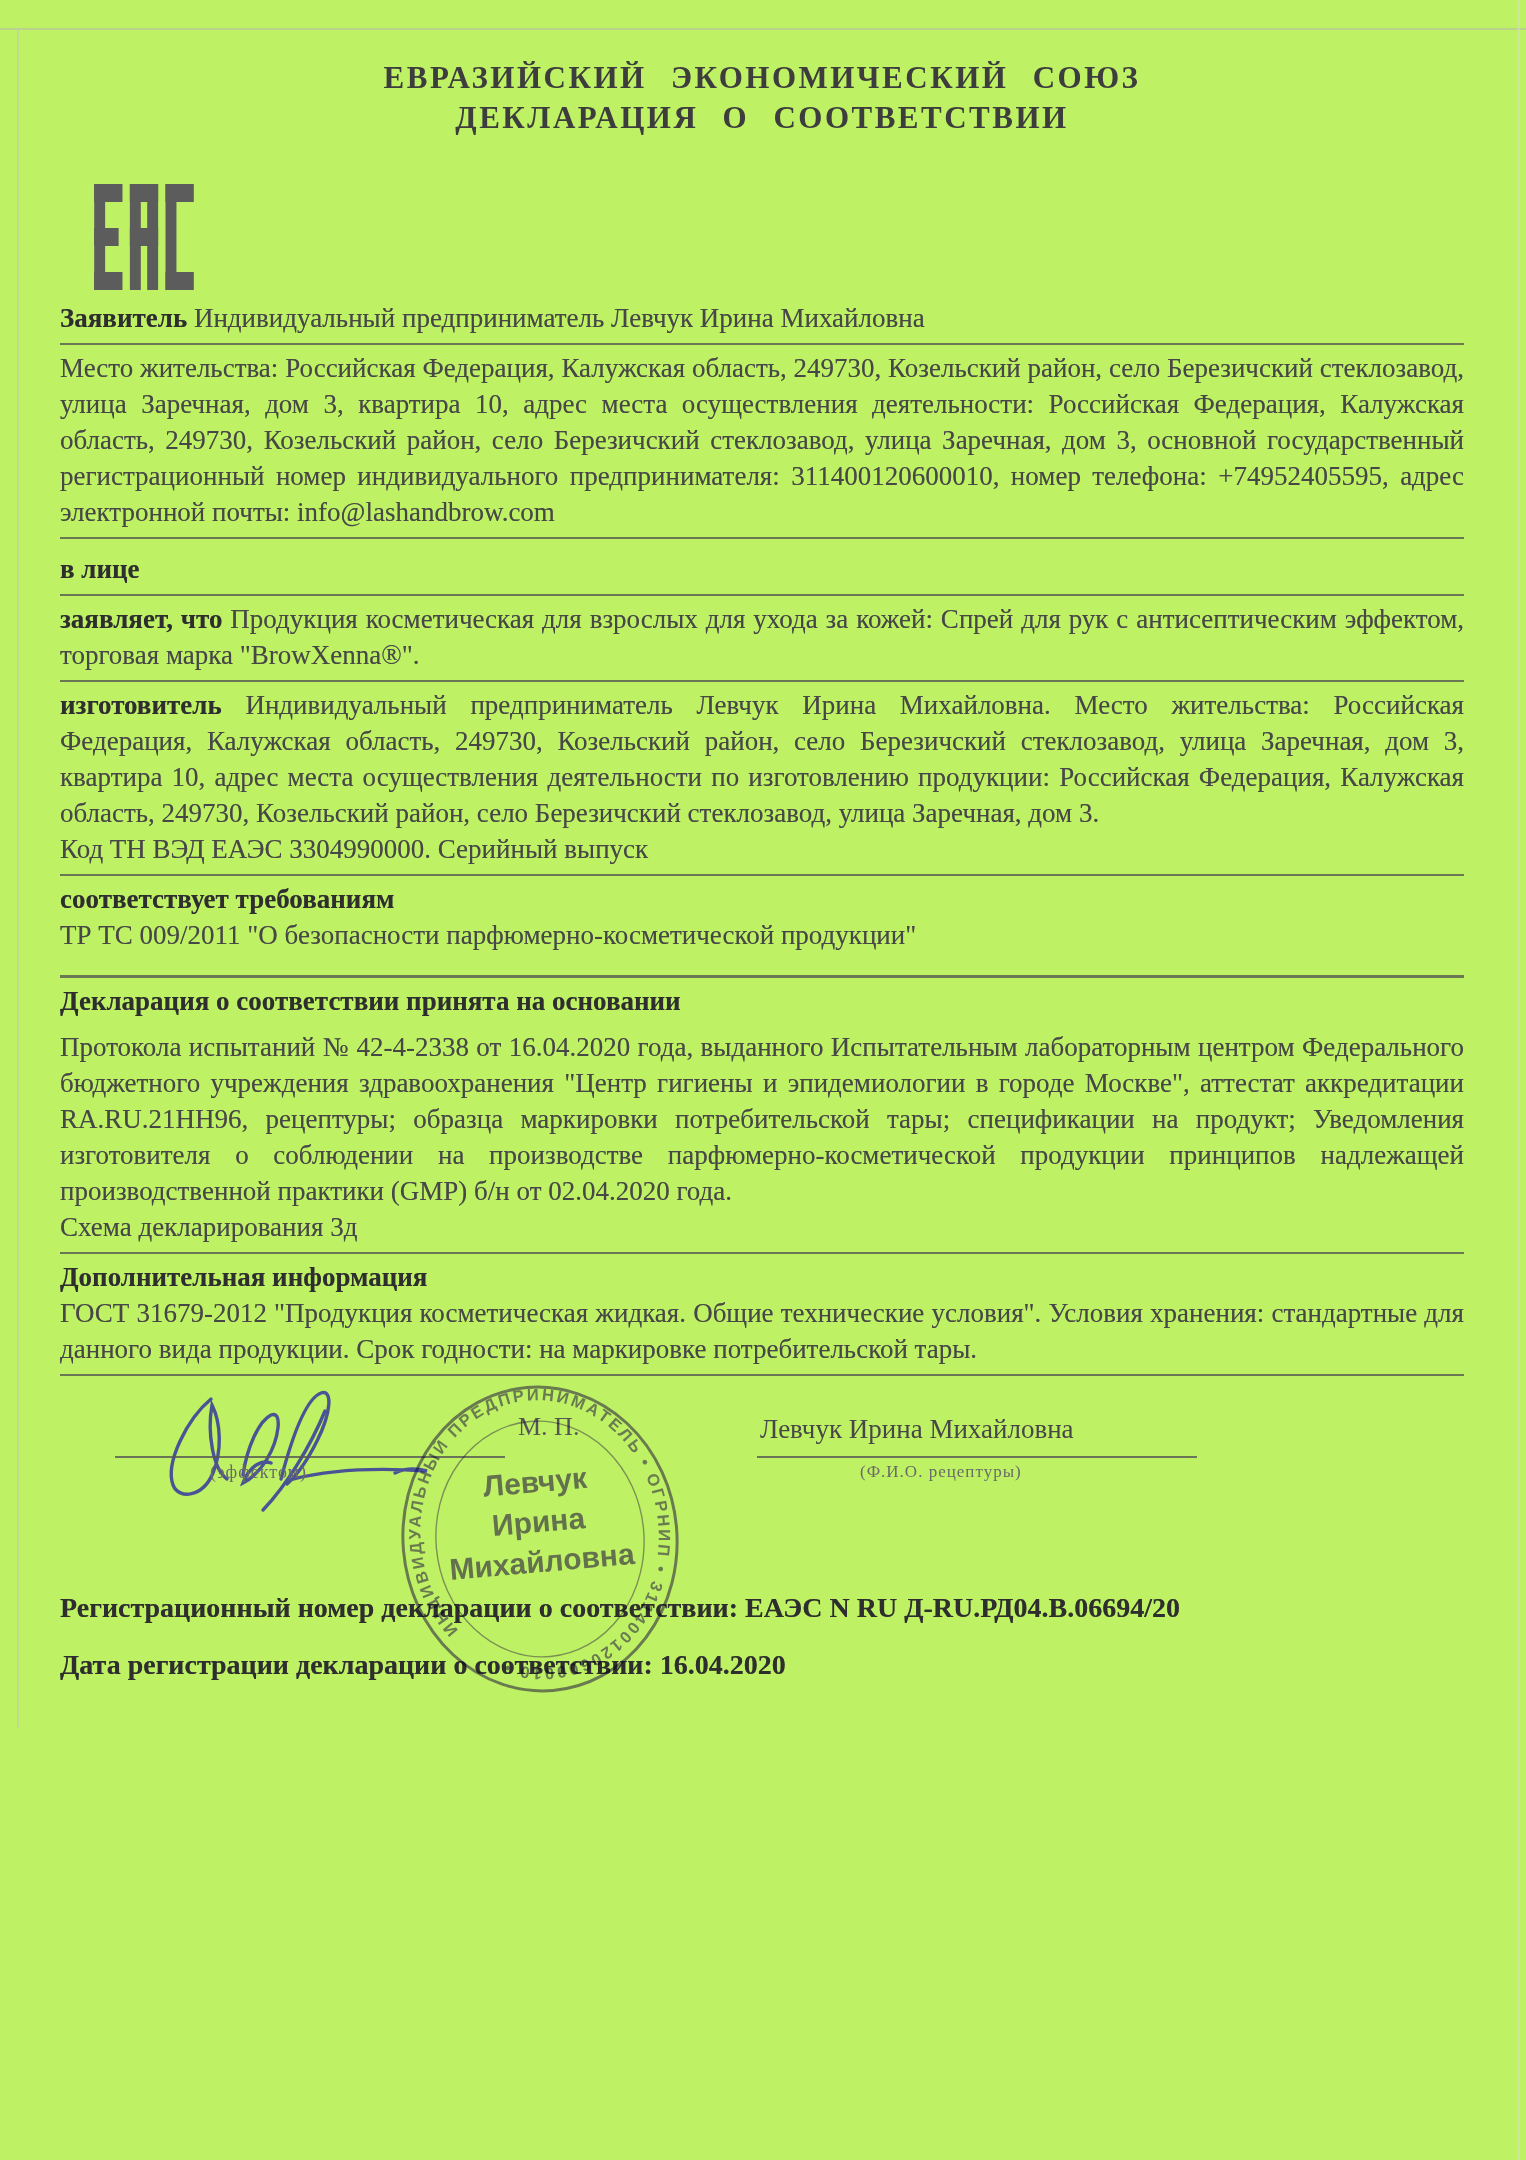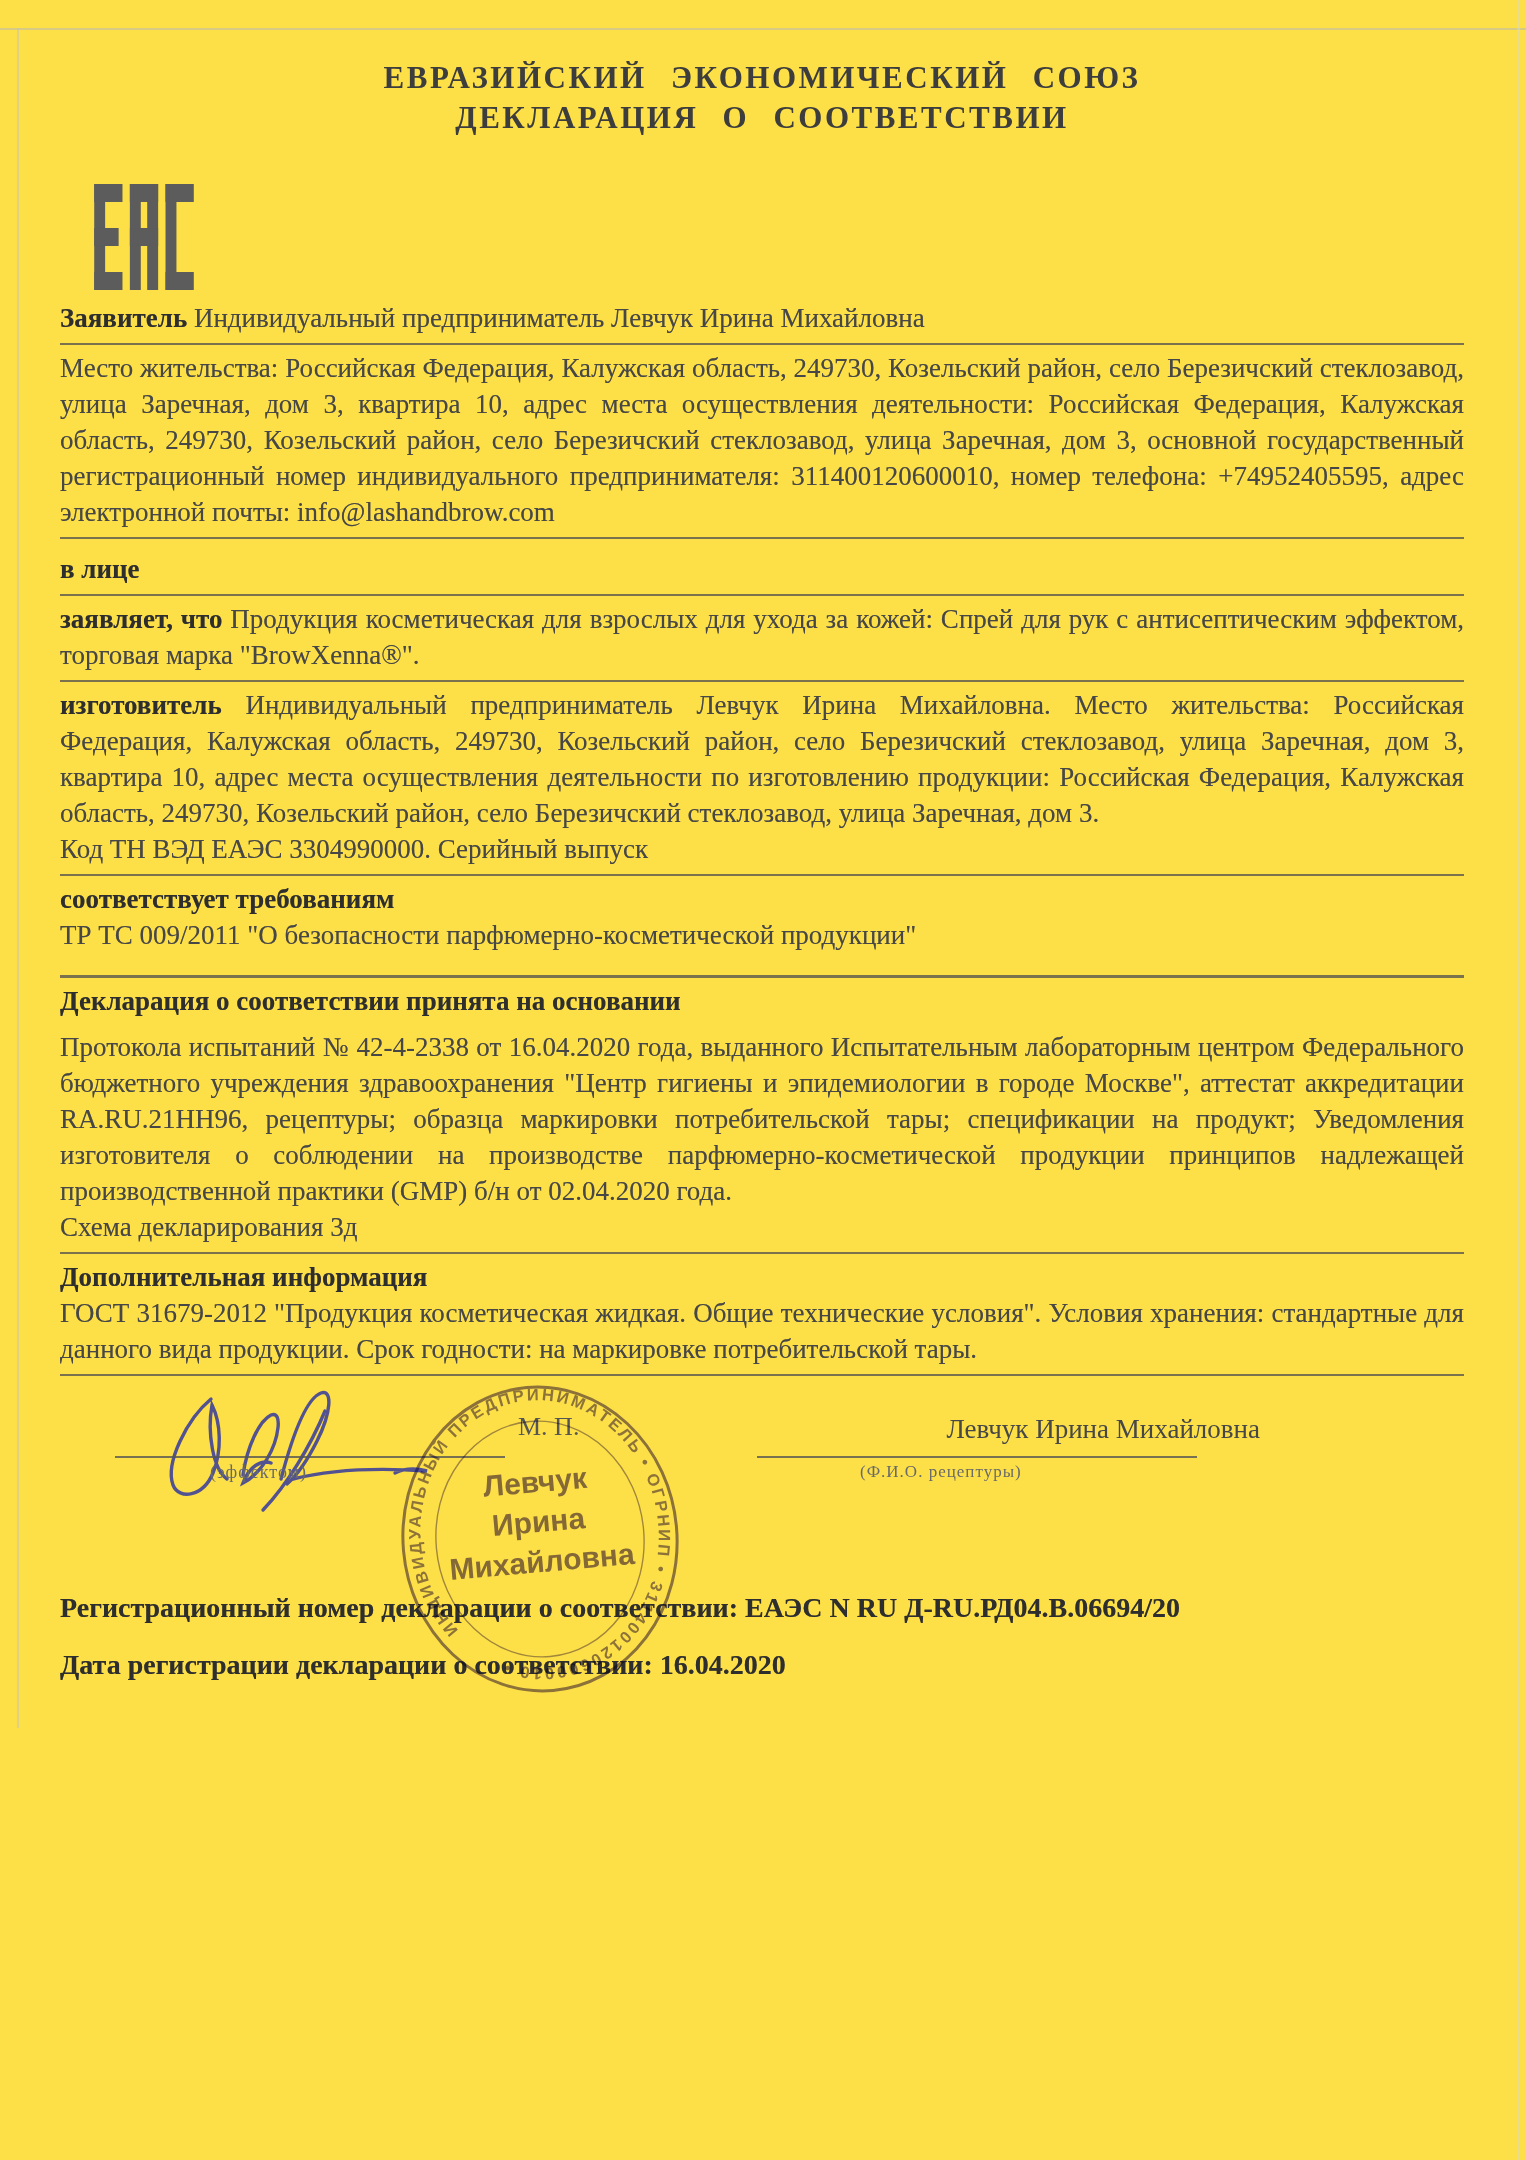--- a/index.html
+++ b/index.html
@@ -1,20 +1,20 @@
 <!DOCTYPE html>
 <html lang="ru"><head>
 <meta charset="utf-8">
 <style>
   html,body{margin:0;padding:0;background:#f2f2ef;}
   .page{
     position:relative;
     width:1526px;height:2160px;
     margin:0 auto;
-    background:#fde047;
+    background:#bef264;
     overflow:hidden;
     font-family:"Liberation Serif","DejaVu Serif",serif;
     color:#474747;
     box-sizing:border-box;
     padding:58px 62px 0 60px;
   }
   
   .scan-top{position:absolute;top:28px;left:0;width:100%;height:2px;background:#b8b8b2;opacity:.55;}
   .scan-left{position:absolute;top:28px;left:17px;width:2px;height:1700px;background:#c2c2bc;opacity:.5;}
   .scan-right{position:absolute;top:0;right:6px;width:3px;height:100%;background:#d8d8d2;opacity:.5;}
@@ -30,21 +30,21 @@
   b,.b{font-weight:bold;color:#2e2e2e;}
   .rule{border:none;border-top:2px solid #4d4d4d;opacity:.75;margin:7px 0 5px 0;}
   .rule.thick{border-top-width:3px;}
   .nospace{margin-top:12px;}
 
   .sig-area{position:relative;height:196px;margin-top:12px;}
   .sig-svg{position:absolute;left:55px;top:-5px;width:345px;height:135px;}
   .sig-line-left{position:absolute;left:55px;top:68px;width:390px;border-top:2px solid #555;opacity:.8;}
   .sig-caption{position:absolute;left:150px;top:74px;font-size:18px;color:#6a6a6a;letter-spacing:1px;}
   .mp-label{position:absolute;left:458px;top:24px;font-size:26px;color:#555;}
-  .fio-name{position:absolute;left:700px;top:26px;width:500px;text-align:right;font-size:27px;color:#474747;}
+  .fio-name{position:absolute;left:700px;top:26px;width:500px;text-align:left;font-size:27px;color:#474747;}
   .fio-line{position:absolute;left:697px;top:68px;width:440px;border-top:2px solid #555;opacity:.8;}
   .fio-caption{position:absolute;left:800px;top:74px;font-size:17px;color:#6a6a6a;letter-spacing:1px;}
 
   .stamp{position:absolute;left:330px;top:-14px;width:300px;height:330px;
          transform:rotate(-5deg); mix-blend-mode:multiply; opacity:.92; z-index:3;
          pointer-events:none;}
 
   .reg-line{font-size:28px;line-height:40px;font-weight:bold;color:#2e2e2e;margin-top:4px;
             text-shadow:0 0 .6px rgba(50,50,50,.5);}
   .reg-line.date{margin-top:17px;}

